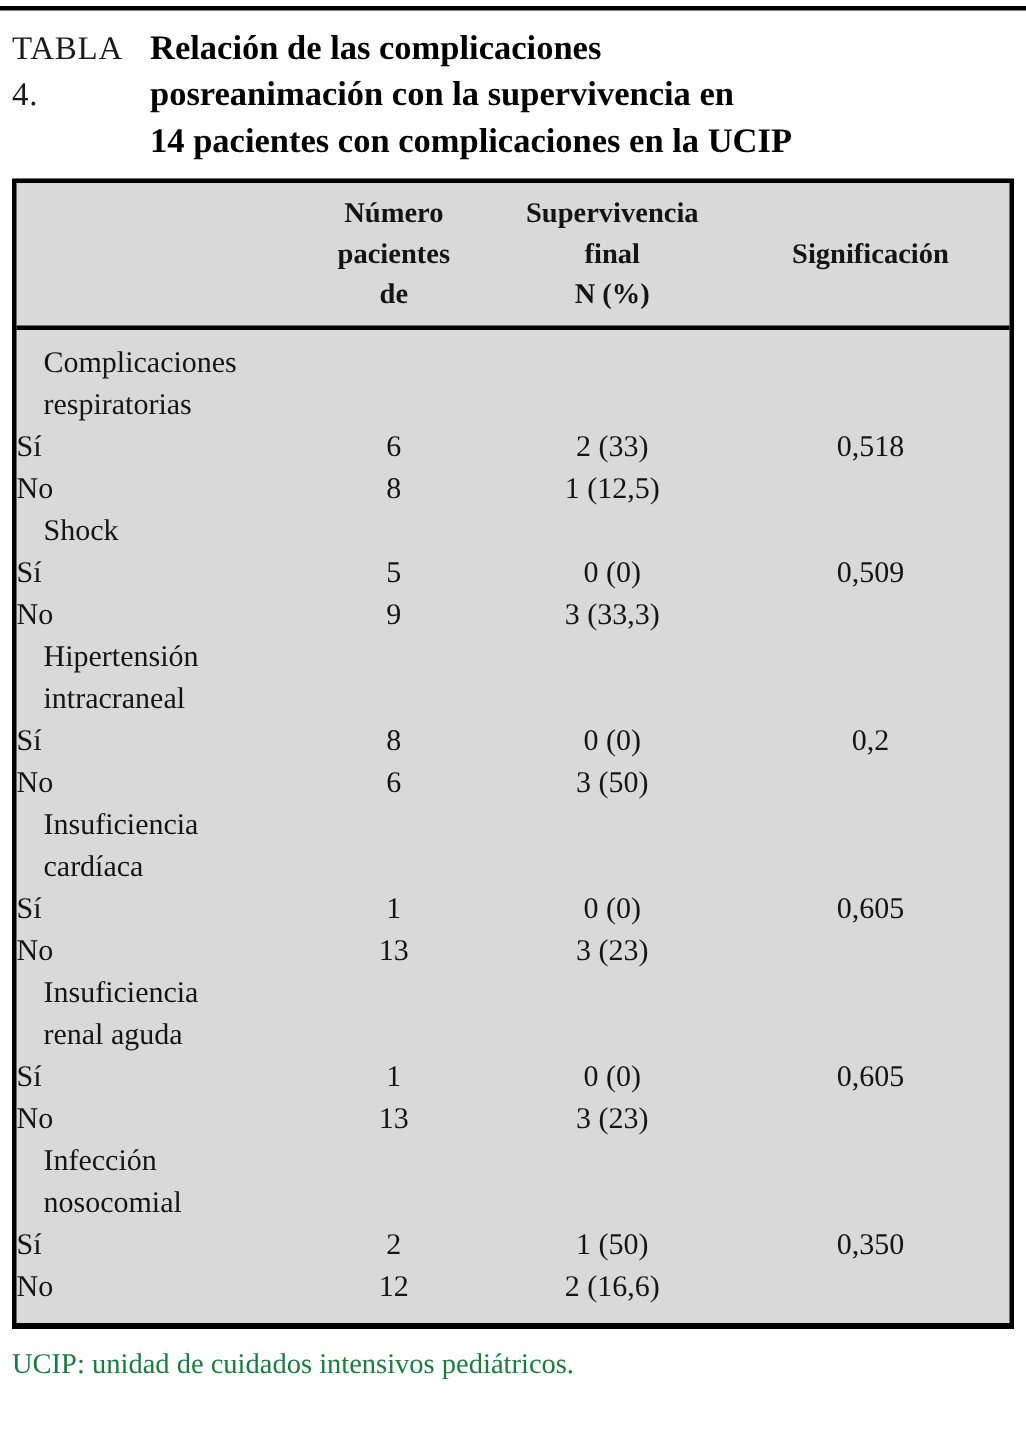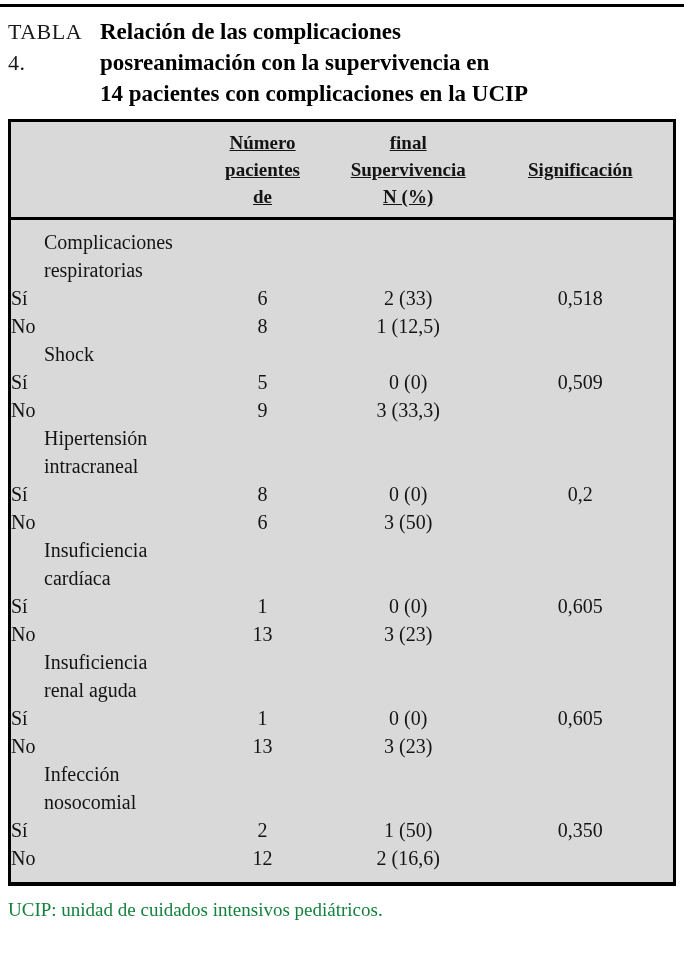--- a/index.html
+++ b/index.html
@@ -50,35 +50,34 @@
   }
   .thead {
     display: grid;
     grid-template-columns: 28% 20% 24% 28%;
     align-items: center;
     border-bottom: 3px solid #000000;
     padding: 7px 0;
     font-weight: bold;
     font-size: 19px;
     line-height: 27px;
-    text-decoration: underline;
   }
   .thead .hcell { text-align: center; }
   .tbody {
     padding: 6px 0 10px 0;
     font-size: 20px;
   }
   .group { margin-top: 0; }
   .group:first-child { margin-top: 2px; }
   .row {
     display: grid;
     grid-template-columns: 28% 20% 24% 28%;
     line-height: 28px;
   }
-  .cat-line { grid-column: 1 / -1; padding-left: 33px; }
+  .cat-line { grid-column: 1 / -1; padding-left: 18px; }
   .ans-label { }
   .num-cell, .surv-cell, .sig-cell { text-align: center; }
   .footnote {
     margin: 12px 8px 0 8px;
     font-size: 19px;
     line-height: 24px;
     color: #15803d;
   }
 </style>
 </head>
@@ -99,22 +98,22 @@
 
   <div class="table-box">
     <div class="thead">
       <div class="hcell"></div>
       <div class="hcell">
         <div>Número</div>
         <div>pacientes</div>
         <div>de</div>
       </div>
       <div class="hcell">
+        <div>Supervivencia</div>
         <div>final</div>
-        <div>Supervivencia</div>
         <div>N (%)</div>
       </div>
       <div class="hcell">
         <span>Significación</span>
       </div>
     </div>
     <div class="tbody" id="tbody">
         <div class="group">
           <div class="row">
             <div class="cat-line">Complicaciones</div>

